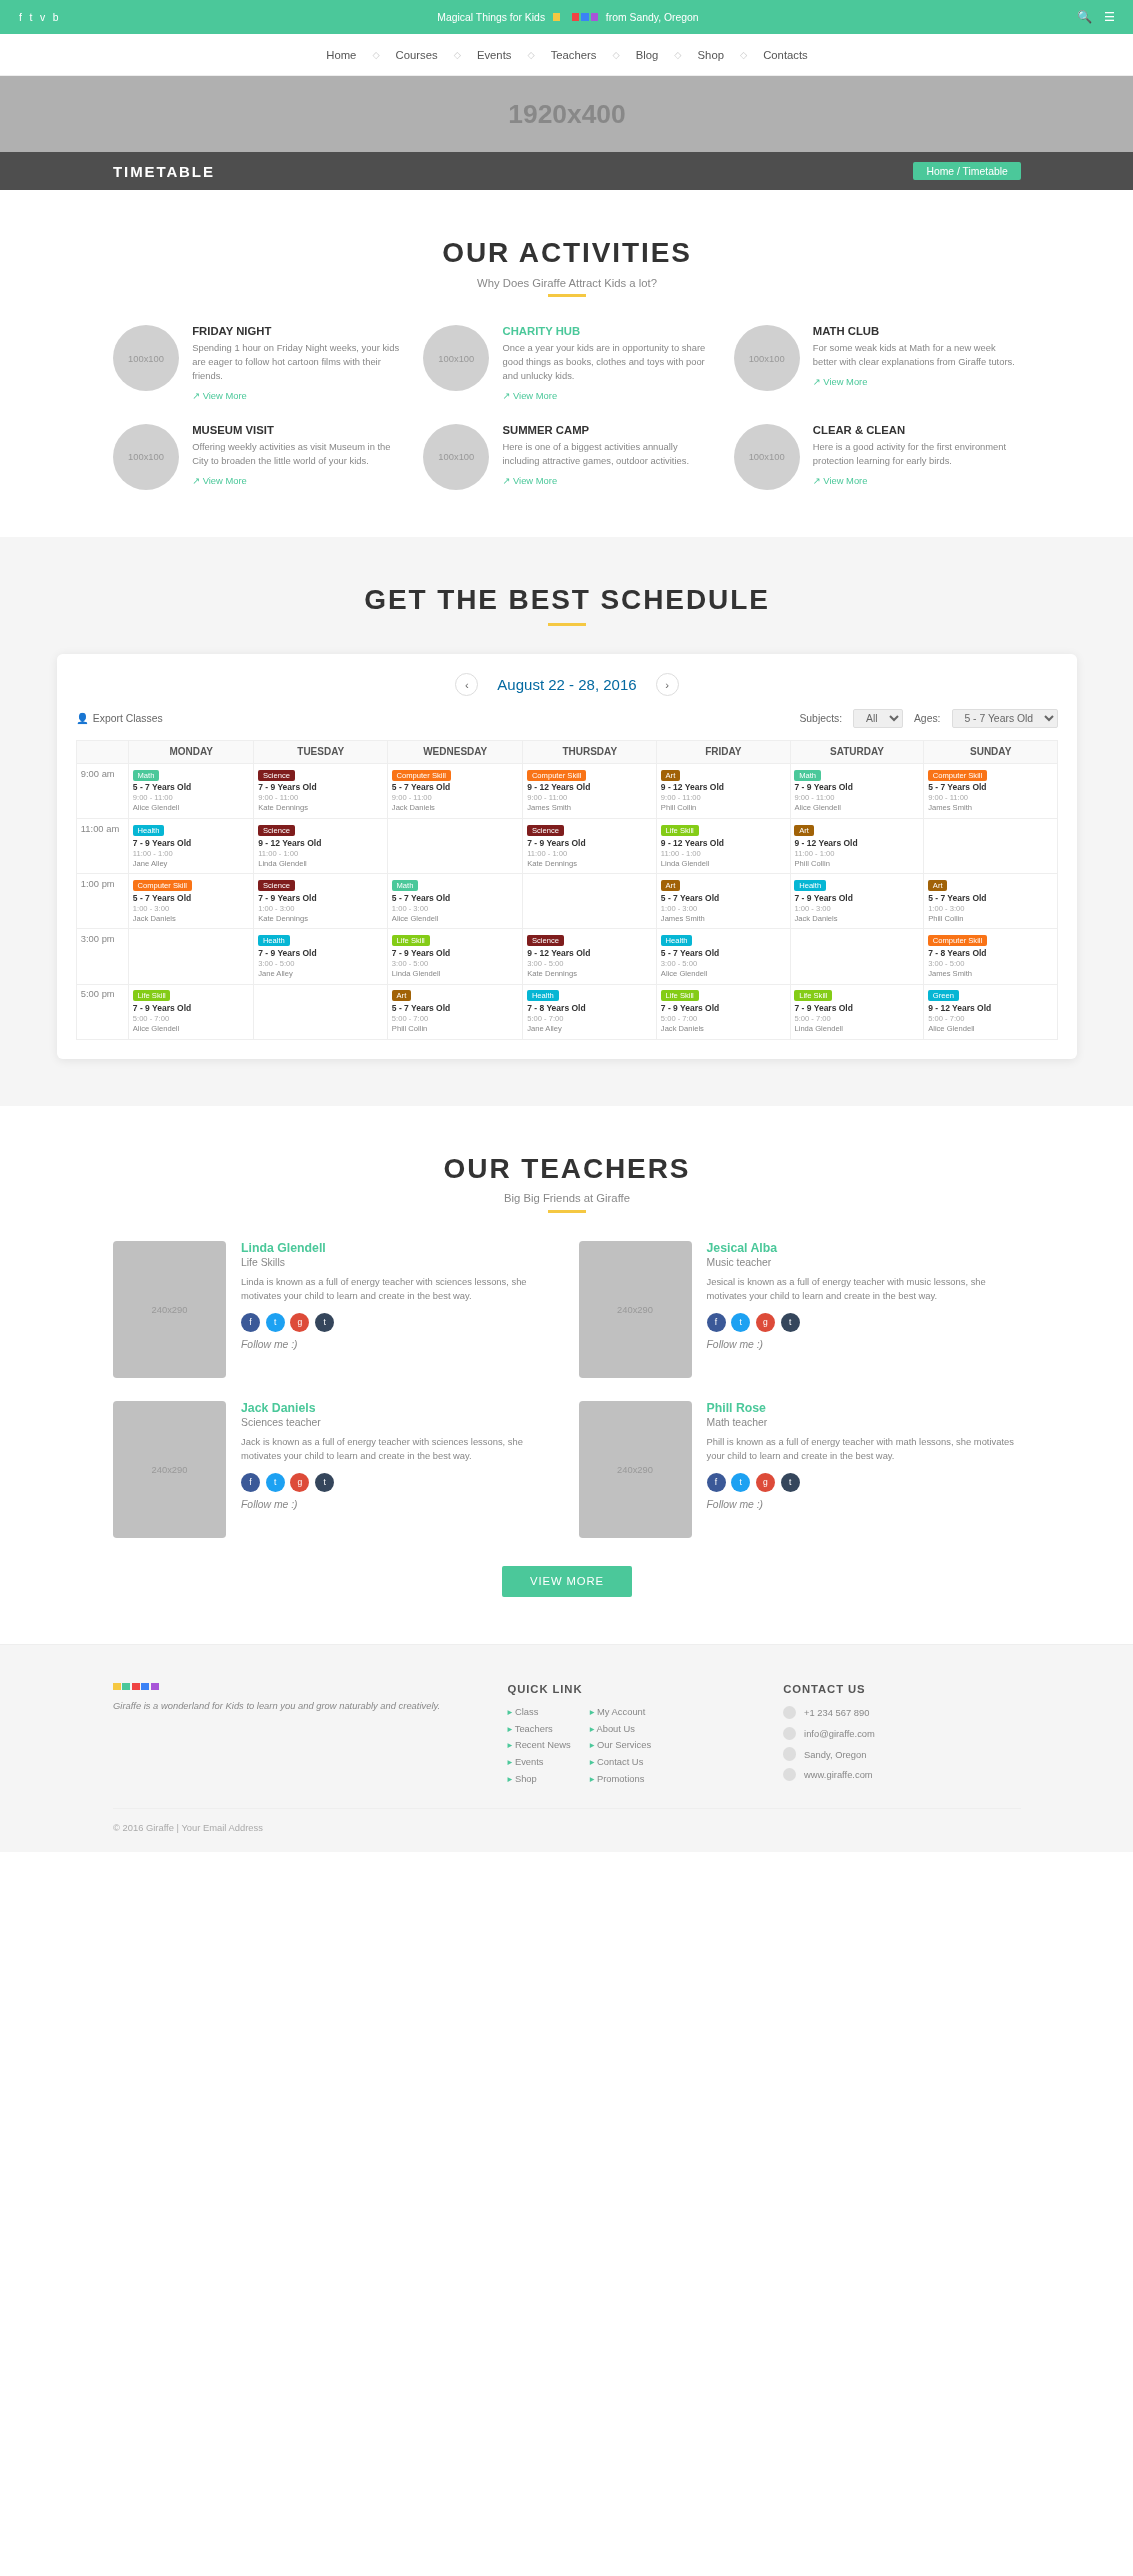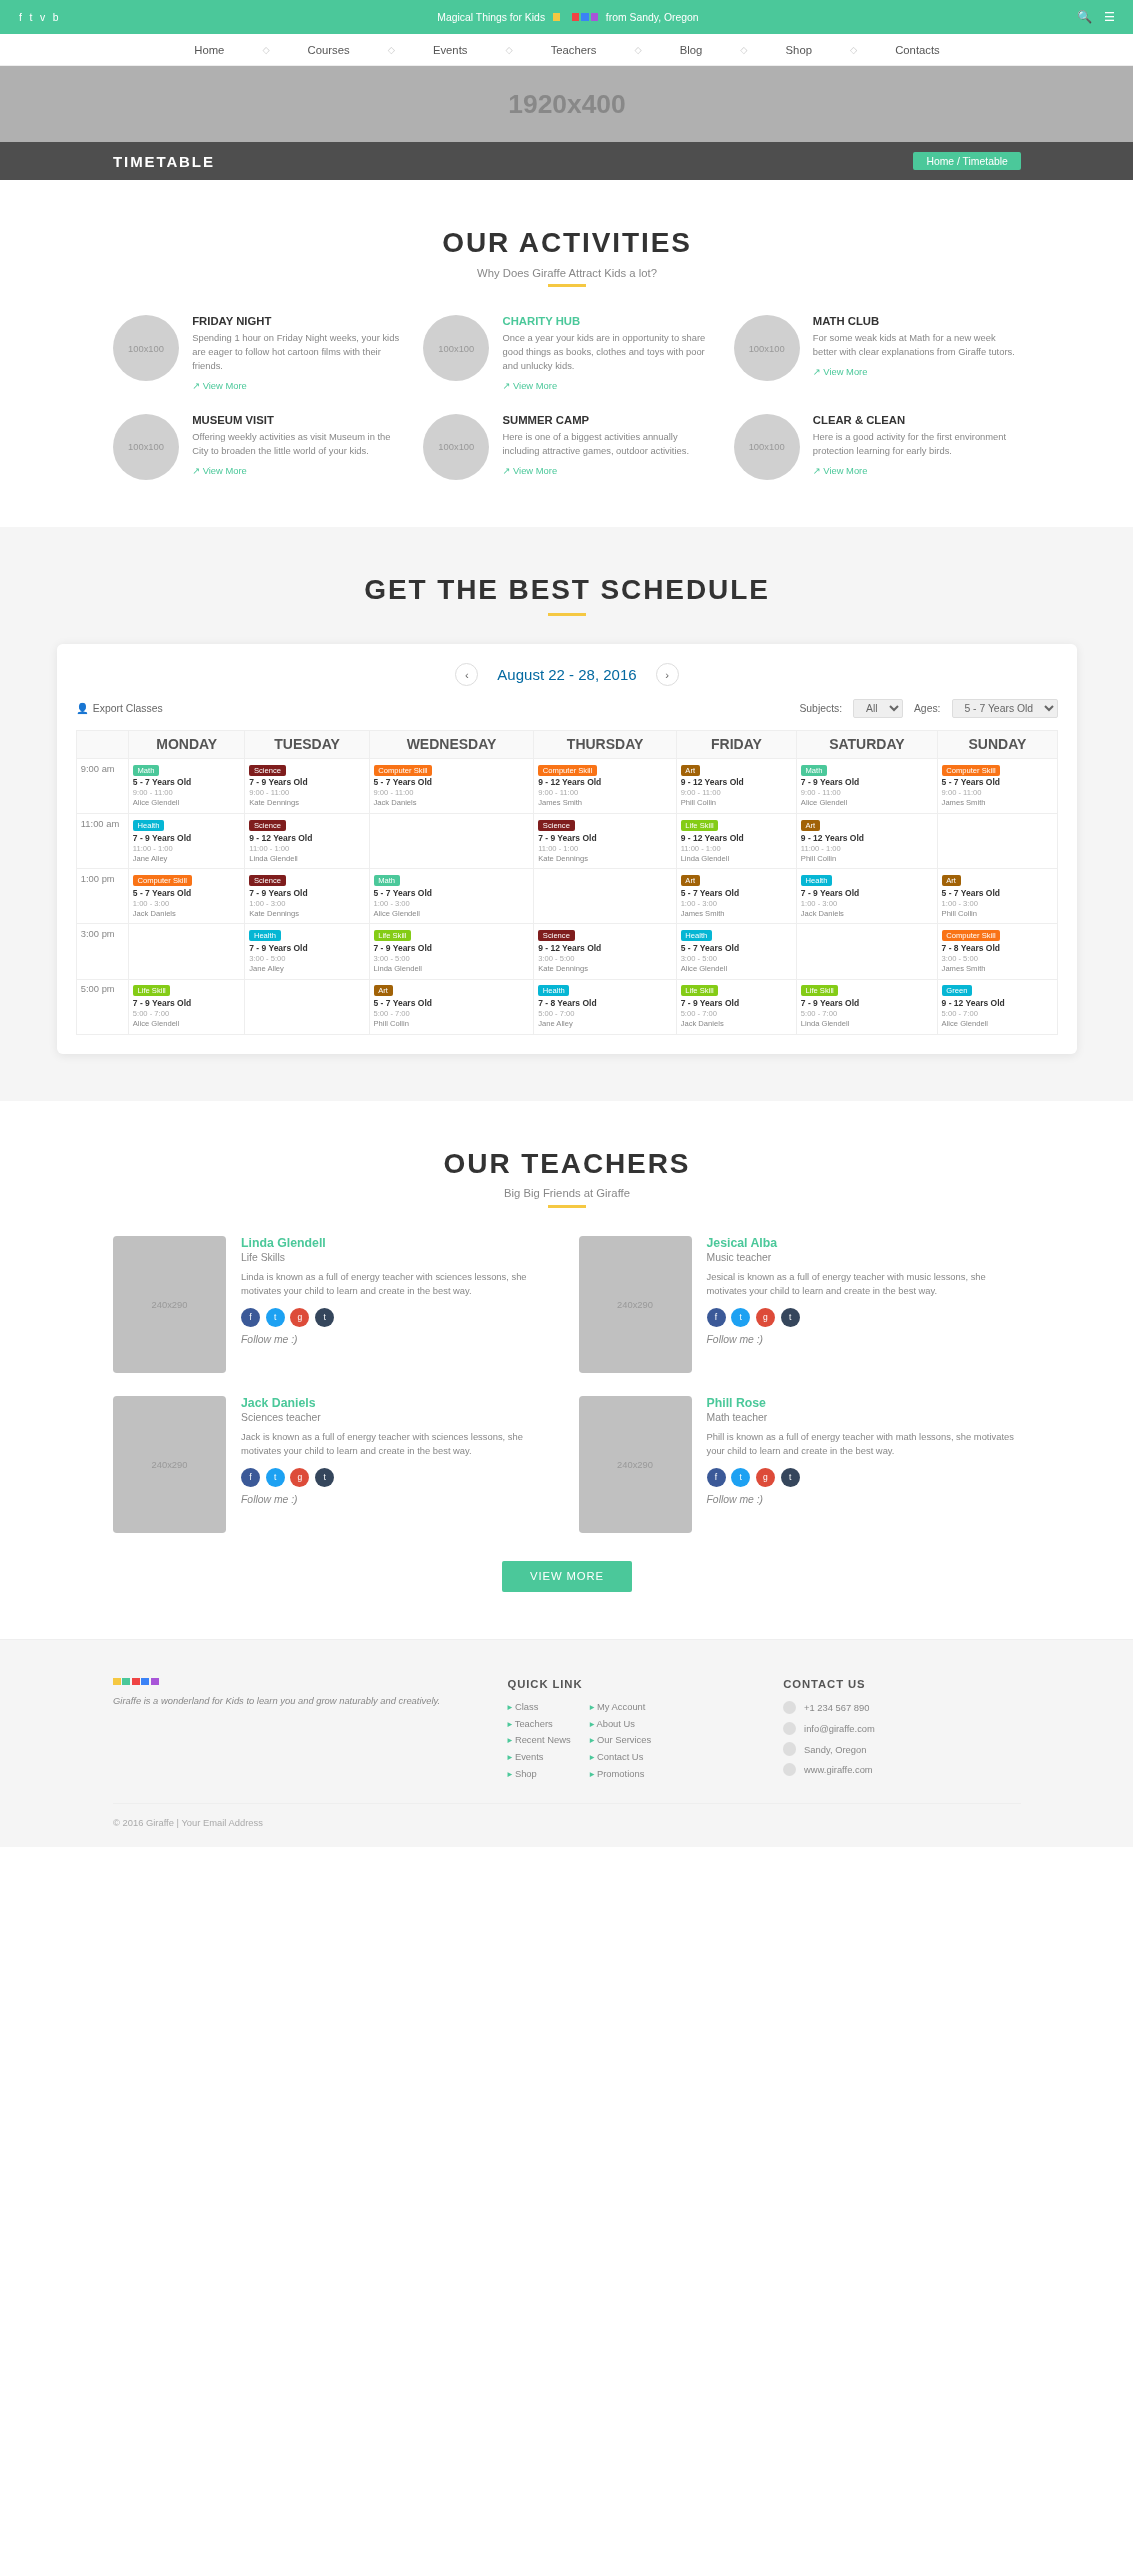--- a/index.html
+++ b/index.html
@@ -8,21 +8,21 @@
     
     .top-bar { background: #4bc89a; height: 34px; display: flex; align-items: center; padding: 0 19px; justify-content: space-between; }
     .top-bar-social { display: flex; gap: 7.6px; }
     .top-bar-social a { color: #fff; font-size: 10.4px; text-decoration: none; }
     .top-bar-center { color: #fff; font-size: 10.4px; display: flex; align-items: center; gap: 7.6px; }
     .top-bar-logo-blocks { display: flex; gap: 1.9px; }
     .logo-block { width: 7.6px; height: 7.6px; }
     .top-bar-right { display: flex; gap: 11.3px; color: #fff; font-size: 12.3px; }
 
     
-    .nav-bar { background: #fff; border-bottom: 0.9px solid #eee; height: 32px; display: flex; align-items: center; justify-content: center; gap: 38px; }
+    .nav-bar { background: #fff; border-bottom: 0.9px solid #eee; height: 42px; display: flex; align-items: center; justify-content: center; gap: 16px; }
     .nav-bar a { text-decoration: none; color: #555; font-size: 11.3px; }
     .nav-bar span { color: #ccc; font-size: 9.4px; }
 
     
     .hero { background: #b0b0b0; height: 76px; display: flex; align-items: center; justify-content: center; }
     .hero-text { color: #888; font-size: 26.4px; font-weight: bold; }
 
     
     .breadcrumb-bar { background: #4e4e4e; height: 38px; display: flex; align-items: center; justify-content: space-between; padding: 0 113px; }
     .breadcrumb-title { color: #fff; font-size: 15px; font-weight: bold; letter-spacing: 1.9px; }
@@ -52,21 +52,21 @@
     .schedule-nav-btn { background: none; border: 0.9px solid #ddd; width: 23px; height: 23px; border-radius: 50%; cursor: pointer; display: flex; align-items: center; justify-content: center; font-size: 11.3px; color: #666; }
     .schedule-date { font-size: 15px; color: #0369a1; font-weight: 400; }
 
     .schedule-toolbar { display: flex; align-items: center; justify-content: space-between; margin-bottom: 11.3px; }
     .export-btn { font-size: 10.4px; color: #666; background: none; border: none; cursor: pointer; display: flex; align-items: center; gap: 3.8px; }
     .schedule-filters { display: flex; gap: 11.3px; align-items: center; }
     .filter-label { font-size: 10.4px; color: #666; }
     .filter-select { font-size: 10.4px; border: 0.9px solid #ddd; padding: 1.9px 7.6px; border-radius: 1.9px; color: #666; }
 
     .timetable { width: 100%; border-collapse: collapse; font-size: 8.5px; }
-    .timetable th { background: #f9f9f9; padding: 5.7px 3.8px; text-align: center; font-size: 14px; color: #555; font-weight: 600; border: 0.9px solid #eee; margin-top: 44px; }
+    .timetable th { background: #f9f9f9; padding: 5.7px 3.8px; text-align: center; font-size: 10px; color: #555; font-weight: 600; border: 0.9px solid #eee; margin-top: 44px; }
     .timetable td { border: 0.9px solid #eee; padding: 3.8px; vertical-align: top; min-height: 57px; }
     .time-cell { font-size: 9.4px; color: #888; width: 52px; padding: 3.8px 5.7px; vertical-align: middle; white-space: nowrap; }
 
     .class-tag { border-radius: 1.9px; padding: 0.9px 4.7px; font-size: 7.6px; color: #fff; display: inline-block; margin-bottom: 1.9px; }
     .tag-math { background: #4bc89a; }
     .tag-science { background: #7f1d1d; }
     .tag-computer { background: #f97316; }
     .tag-art { background: #a16207; }
     .tag-life { background: #84cc16; }
     .tag-health { background: #06b6d4; }

